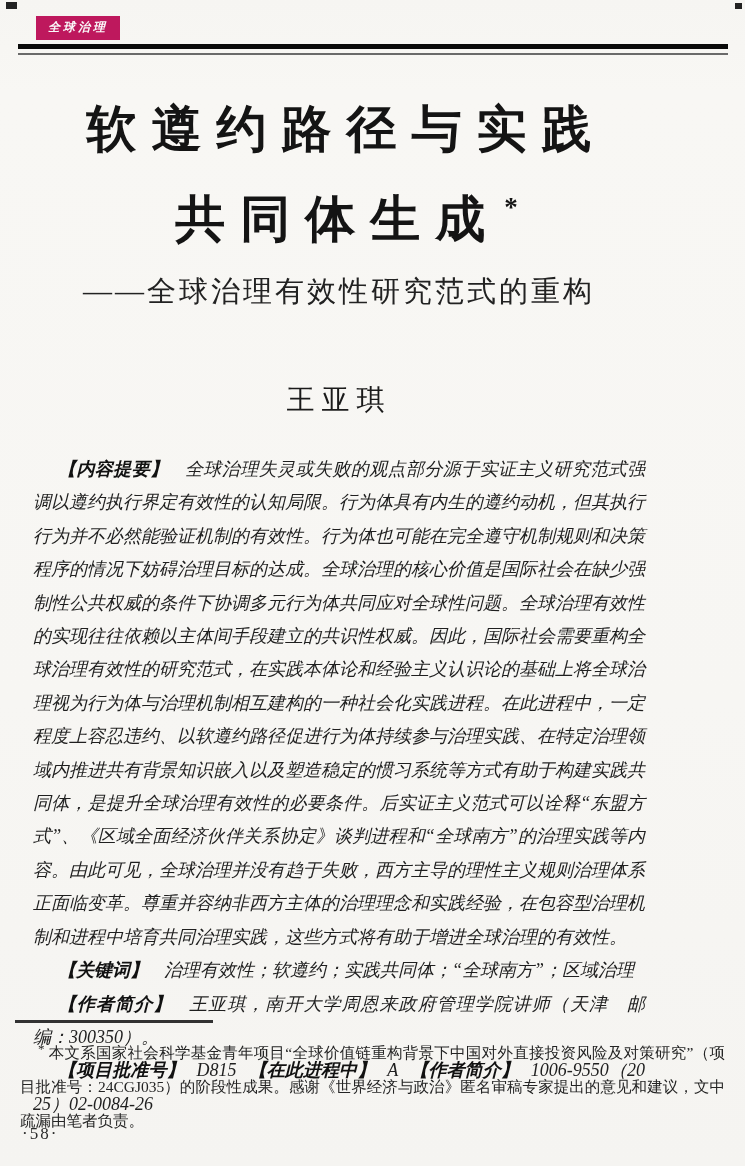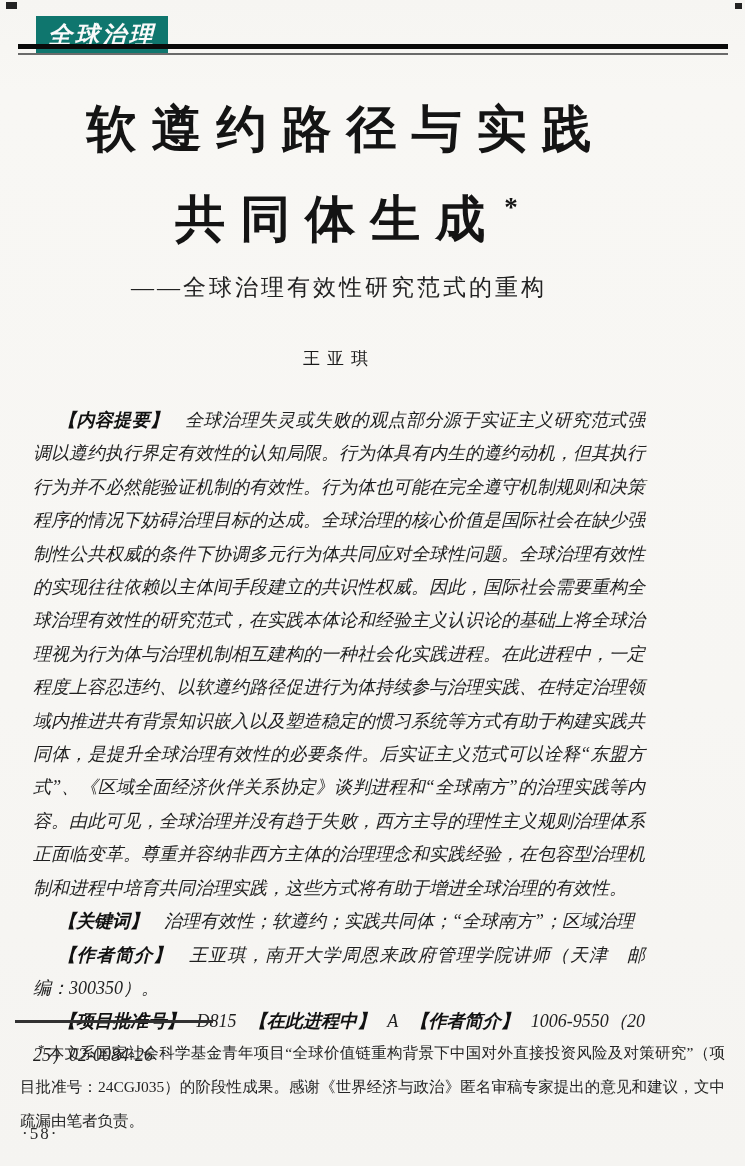--- a/index.html
+++ b/index.html
@@ -10,23 +10,23 @@
     color: #1c1c1c;
     position: relative;
     overflow: hidden;
   }
   .artifact { position: absolute; background: #222; }
   .artifact.tl { left: 6px; top: 2px; width: 11px; height: 7px; }
   .artifact.tr { left: 735px; top: 3px; width: 7px; height: 6px; }
 
   .banner {
     position: absolute; left: 36px; top: 16px;
-    background: #0f766e; color: #fafafa;
+    background: #be185d; color: #fafafa;
     padding: 3px 12px 4px 12px;
-    font-size: 24px; font-weight: bold;
+    font-size: 12px; font-weight: bold;
     letter-spacing: 3px; font-style: italic;
   }
   .rule-thick { position: absolute; left: 18px; right: 17px; top: 44px; height: 5px; background: #0a0a0a; }
   .rule-thin  { position: absolute; left: 18px; right: 17px; top: 53px; height: 2px; background: #6a6a6a; }
 
   .content { position: absolute; left: 0; top: 54px; width: 678px; }
 
   .title {
     margin: 36px 0 0 0;
     text-align: center;
@@ -38,28 +38,28 @@
   .title .fn-marker {
     display: inline-block;
     font-size: 27px; font-weight: bold;
     letter-spacing: 0;
     vertical-align: 20px;
     margin-left: 4px;
   }
   .subtitle {
     margin: 14px 0 0 0;
     text-align: center;
-    font-size: 23px; font-weight: normal;
+    font-size: 29px; font-weight: normal;
     letter-spacing: 3px;
     color: #222;
   }
   .author {
-    margin: 44px 0 0 0;
+    margin: 69px 0 0 0;
     text-align: center;
-    font-size: 17px; font-weight: normal;
+    font-size: 28px; font-weight: normal;
     letter-spacing: 7px;
     color: #1a1a1a;
   }
 
   .front-matter { margin: 34px 33px 0 33px; }
   .front-matter p {
     margin: 0;
     font-size: 18px;
     line-height: 33.4px;
     text-align: justify;

